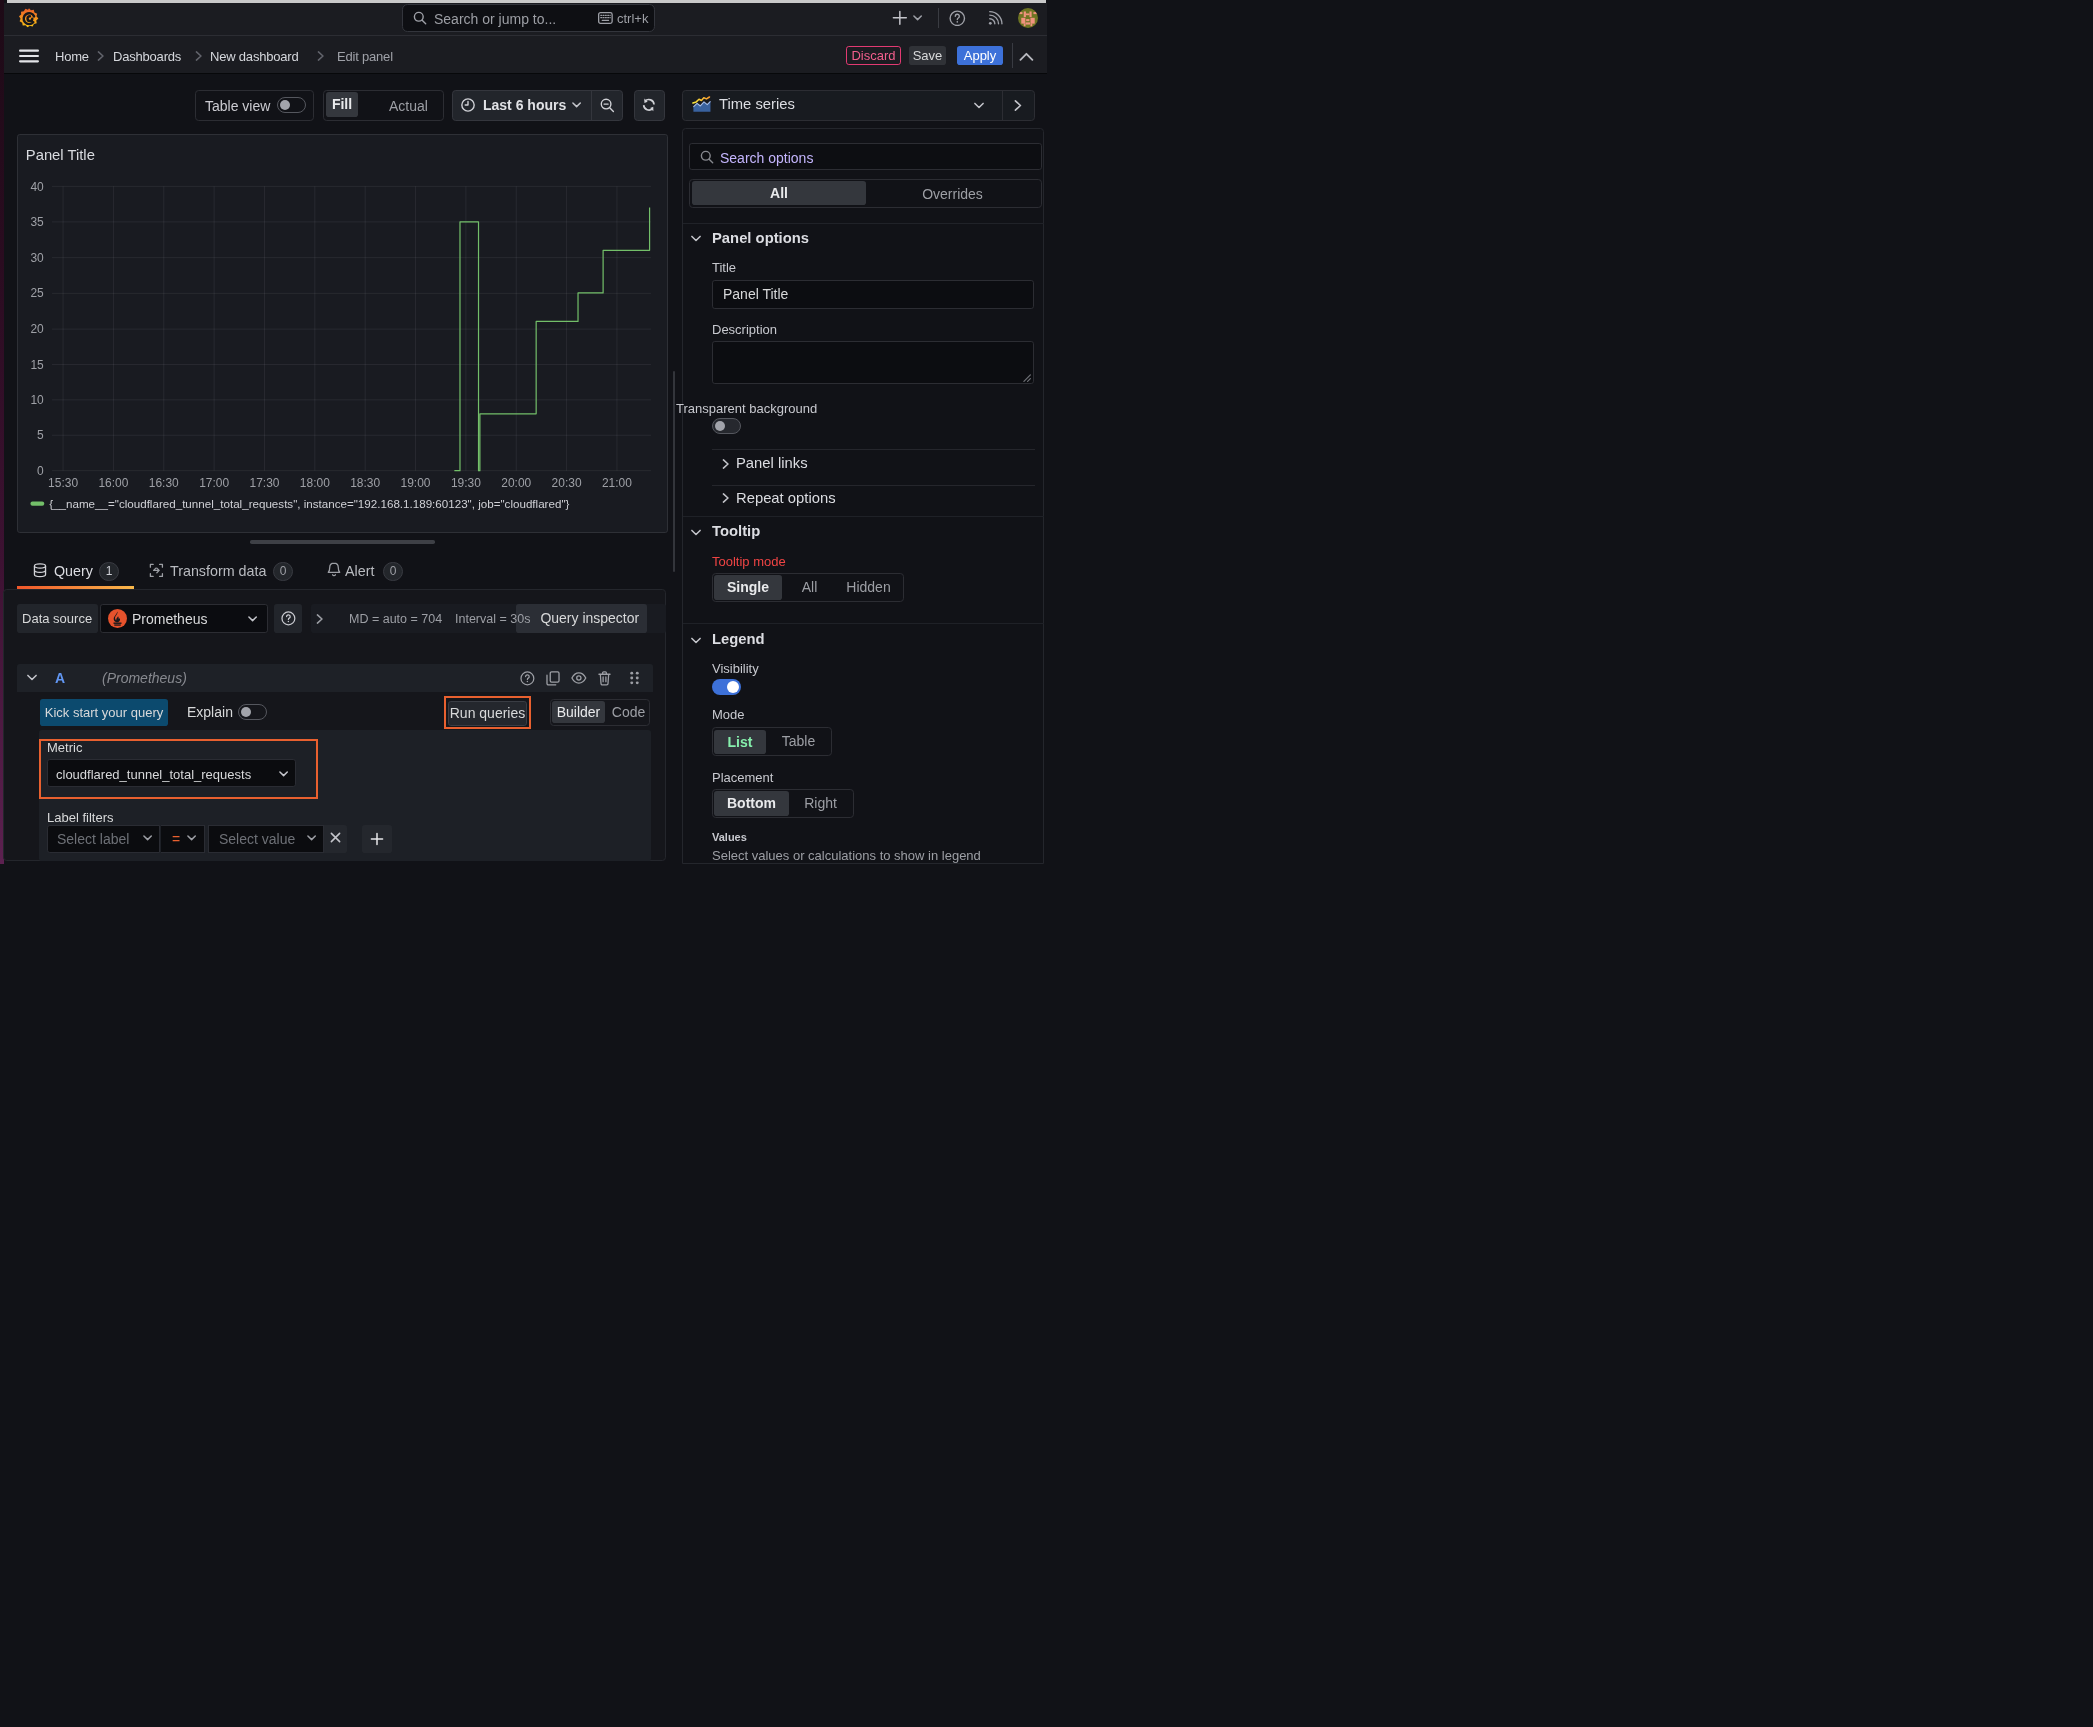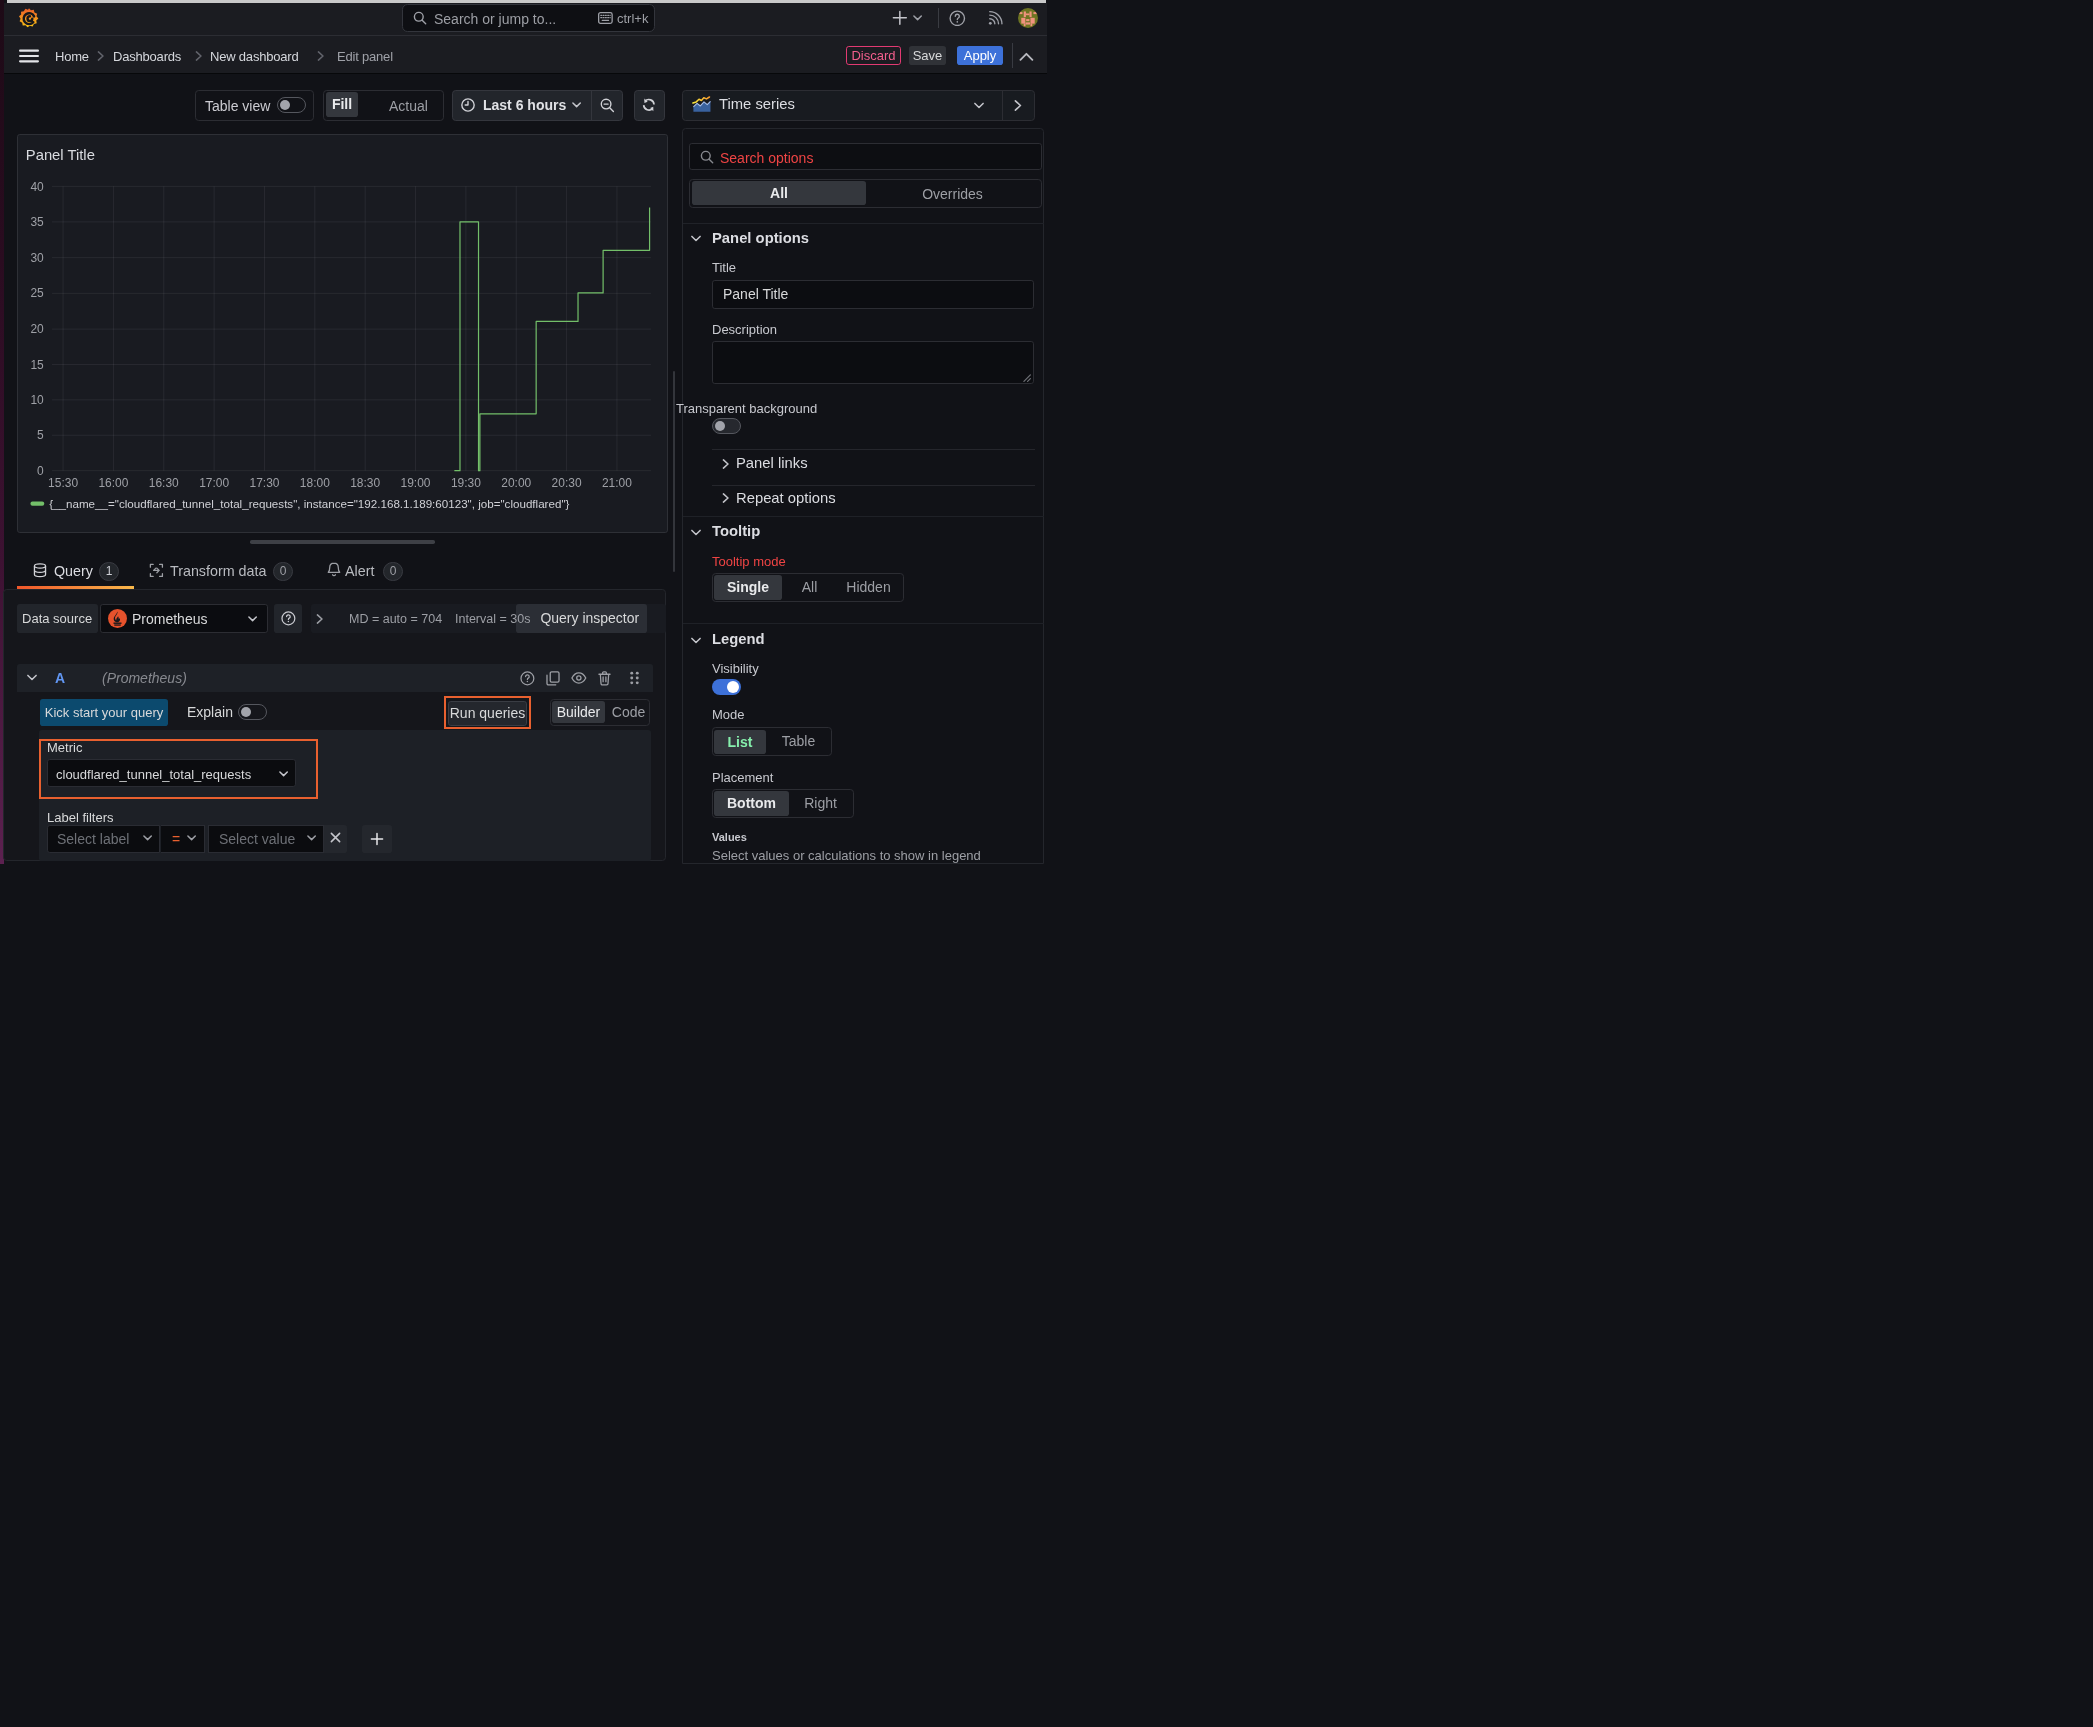--- a/index.html
+++ b/index.html
@@ -372,21 +372,21 @@
       <path d="M1.5 1l5.5 5-5.5 5" fill="none" stroke="#c4c5cb" stroke-width="1.8" stroke-linecap="round" stroke-linejoin="round"></path>
     </svg>
 
  <div class="abs" style="left:682px;top:128px;width:362px;height:736px;border:0.9px solid #24262c;border-radius:3.7px 3.7px 0 0;box-sizing:border-box;background:#111217;"></div>
 
  <div class="abs" style="left:689px;top:143px;width:353px;height:27px;background:#0d0e12;border:0.9px solid #2c2d33;border-radius:2.8px;box-sizing:border-box;"></div>
  <svg class="abs" style="left:700px;top:150px" width="14" height="14" viewBox="0 0 15 15">
       <circle cx="6.2" cy="6.2" r="4.7" fill="none" stroke="#86888e" stroke-width="1.5"></circle>
       <line x1="9.8" y1="9.8" x2="13.6" y2="13.6" stroke="#86888e" stroke-width="1.5" stroke-linecap="round"></line>
     </svg>
- <div class="abs txt" style="left:720px;top:150px;font-size:14px;color:#ef4444;">Search options</div>
+ <div class="abs txt" style="left:720px;top:150px;font-size:14px;color:#c4b5fd;">Search options</div>
 
  <div class="abs bd" style="left:689px;top:179px;width:353px;height:29px;"></div>
  <div class="abs seg txt" style="left:692px;top:181px;width:174px;height:24px;font-size:14px;font-weight:700;color:#e9eaec;text-align:center;line-height:24px;">All</div>
  <div class="abs txt dim" style="left:865px;top:186px;width:175px;font-size:14px;text-align:center;">Overrides</div>
  <div class="abs" style="left:683px;top:223px;width:361px;height:0.9px;background:#202228;"></div>
 
  <svg class="abs" style="left:691px;top:235px" width="10" height="7.4" viewBox="0 0 11 8">
       <path d="M1 1.5l4.5 4.5L10 1.5" fill="none" stroke="#c4c5cb" stroke-width="1.7" stroke-linecap="round" stroke-linejoin="round"></path>
     </svg>
  <div class="abs txt" style="left:712px;top:230px;font-size:14.8px;font-weight:600;color:#dcdde2;">Panel options</div>

